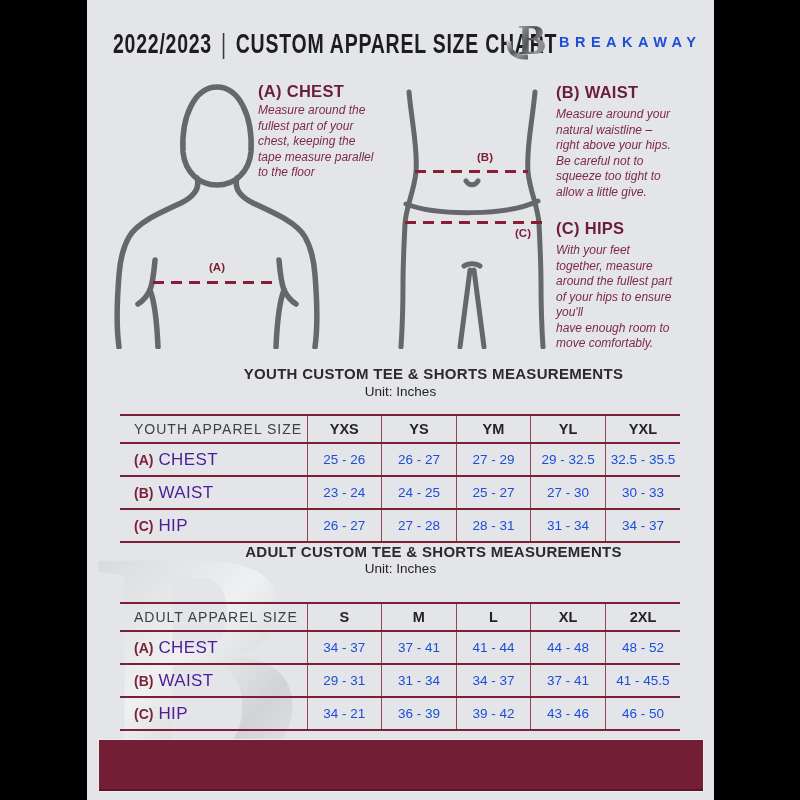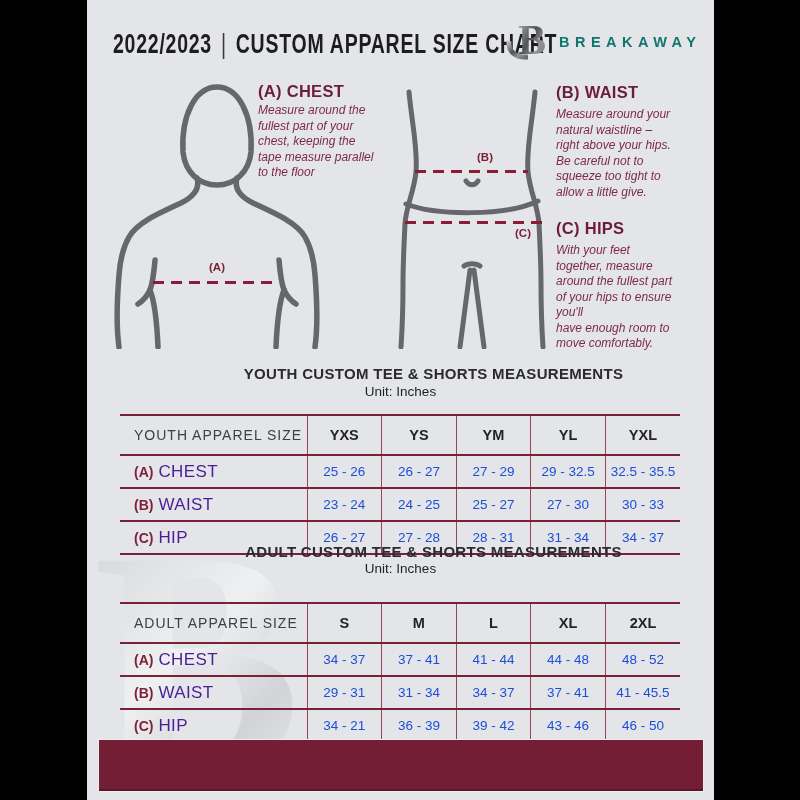--- a/index.html
+++ b/index.html
@@ -15,21 +15,21 @@
 
   .layer{position:absolute;inset:0;z-index:1;}
 
   
   .hdr-title{position:absolute;left:26px;top:28px;white-space:nowrap;
     font-weight:700;font-size:26px;letter-spacing:1px;color:#1d1d1f;
     transform:scale(.75,1.05);transform-origin:left top;}
   .hdr-title .divider{font-weight:400;color:#3a3a3c;padding:0 12px;}
   .logo{position:absolute;left:414px;top:15px;}
   .wordmark{position:absolute;left:472px;top:34px;font-weight:700;font-size:14.5px;
-    letter-spacing:5.5px;color:#0f766e;}
+    letter-spacing:5.5px;color:#1d4ed8;}
 
   
   .fig{position:absolute;}
   .dash{position:absolute;height:3px;
     background:repeating-linear-gradient(90deg,#8a1c34 0 11px,transparent 11px 18px);}
   .marker{position:absolute;font-weight:700;font-size:11.5px;color:#7a1f35;}
 
   
   .guide-h{position:absolute;font-weight:700;font-size:16.5px;color:#6c1d37;letter-spacing:.3px;}
   .guide-b{position:absolute;font-style:italic;font-size:12px;line-height:15.5px;
@@ -42,21 +42,21 @@
     font-size:13.5px;color:#1f1f21;}
 
   
   .size-table{position:absolute;left:33px;width:560px;border-collapse:collapse;table-layout:fixed;}
   .size-table tr{border-top:2px solid #7b2136;}
   .size-table{border-bottom:2px solid #7b2136;}
   .size-table th,.size-table td{border-left:1.5px solid #9a4458;vertical-align:middle;
     text-align:center;padding:0;}
   .size-table th:first-child,.size-table td:first-child{border-left:none;text-align:left;
     padding-left:14px;}
-  .size-table thead tr{height:40px;}
+  .size-table thead tr{height:28px;}
   .size-table tbody tr{height:33px;}
   .col-label{width:187px;}
   .th-first{font-weight:400;font-size:14px;letter-spacing:1px;color:#3f4042;}
   .th-size{font-weight:700;font-size:14.5px;color:#242426;}
   .row-prefix{font-weight:700;color:#7d2038;font-size:14px;margin-right:5px;}
   .row-label{font-size:17px;letter-spacing:.4px;color:#4c1d95;}
   .cell-val{font-size:13.5px;color:#1d4ed8;}
 
   
   .bottom-bar{position:absolute;left:12px;top:740px;width:604px;height:49px;

